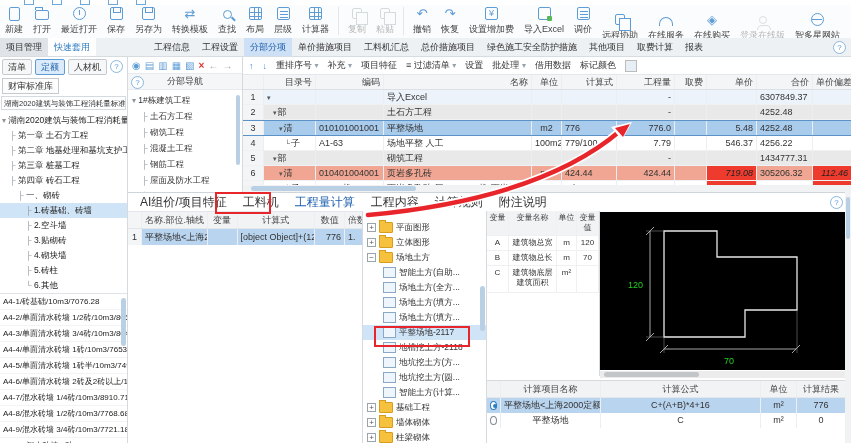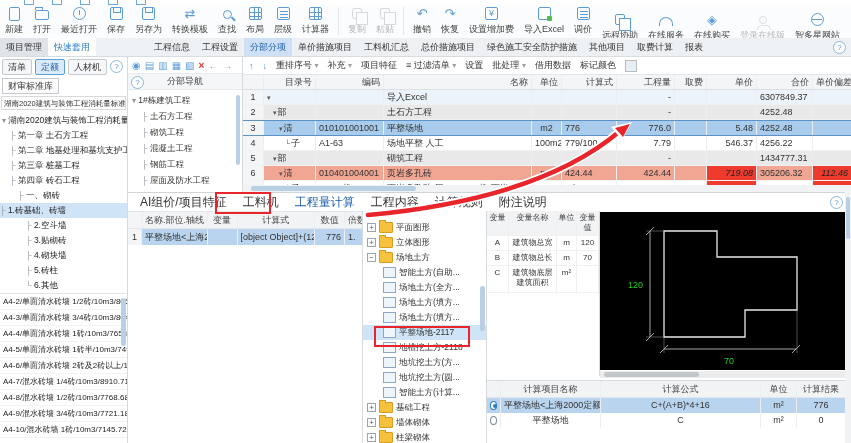--- a/index.html
+++ b/index.html
@@ -322,28 +322,29 @@
     <div class="helpdot" style="position:absolute;top:3px;right:4px;">?</div>
     <div class="libbtn">财审标准库</div>
     <div class="combo"><span>湖南2020建筑与装饰工程消耗量标准</span><span class="car">⌄</span></div>
     <div class="ltree">
       <div class="ti" style="padding-left:2px"><span class="cn">▾ </span><span>湖南2020建筑与装饰工程消耗量标...</span></div>
       <div class="ti" style="padding-left:10px"><span class="cn">├ </span><span>第一章 土石方工程</span></div>
       <div class="ti" style="padding-left:10px"><span class="cn">├ </span><span>第二章 地基处理和基坑支护工程</span></div>
       <div class="ti" style="padding-left:10px"><span class="cn">├ </span><span>第三章 桩基工程</span></div>
       <div class="ti" style="padding-left:10px"><span class="cn">├ </span><span>第四章 砖石工程</span></div>
       <div class="ti" style="padding-left:18px"><span class="cn">├ </span><span>一、砌砖</span></div>
-      <div class="ti sel" style=""><span class="cn">├ </span><span>1.砖基础、砖墙</span></div>
+      <div class="ti sel" style="padding-left:26px"><span class="cn">├ </span><span>1.砖基础、砖墙</span></div>
       <div class="ti" style="padding-left:26px"><span class="cn">├ </span><span>2.空斗墙</span></div>
       <div class="ti" style="padding-left:26px"><span class="cn">├ </span><span>3.贴砌砖</span></div>
       <div class="ti" style="padding-left:26px"><span class="cn">├ </span><span>4.砌块墙</span></div>
       <div class="ti" style="padding-left:26px"><span class="cn">├ </span><span>5.砖柱</span></div>
       <div class="ti" style="padding-left:26px"><span class="cn">└ </span><span>6.其他</span></div>
     </div>
     <div class="qlist">
+      <div class="qi">A4-1/砖基础/10m3/7076.28</div>
       <div class="qi">A4-2/单面清水砖墙 1/2砖/10m3/806</div>
       <div class="qi">A4-3/单面清水砖墙 3/4砖/10m3/804</div>
       <div class="qi">A4-4/单面清水砖墙 1砖/10m3/7653.2</div>
       <div class="qi">A4-5/单面清水砖墙 1砖半/10m3/749</div>
       <div class="qi">A4-6/单面清水砖墙 2砖及2砖以上/10</div>
       <div class="qi">A4-7/混水砖墙 1/4砖/10m3/8910.71</div>
       <div class="qi">A4-8/混水砖墙 1/2砖/10m3/7768.68</div>
       <div class="qi">A4-9/混水砖墙 3/4砖/10m3/7721.18</div>
       <div class="qi">A4-10/混水砖墙 1砖/10m3/7145.72</div>
       <div class="vthumb" style="right:1px;top:4px;width:5px;height:48px;"></div>

